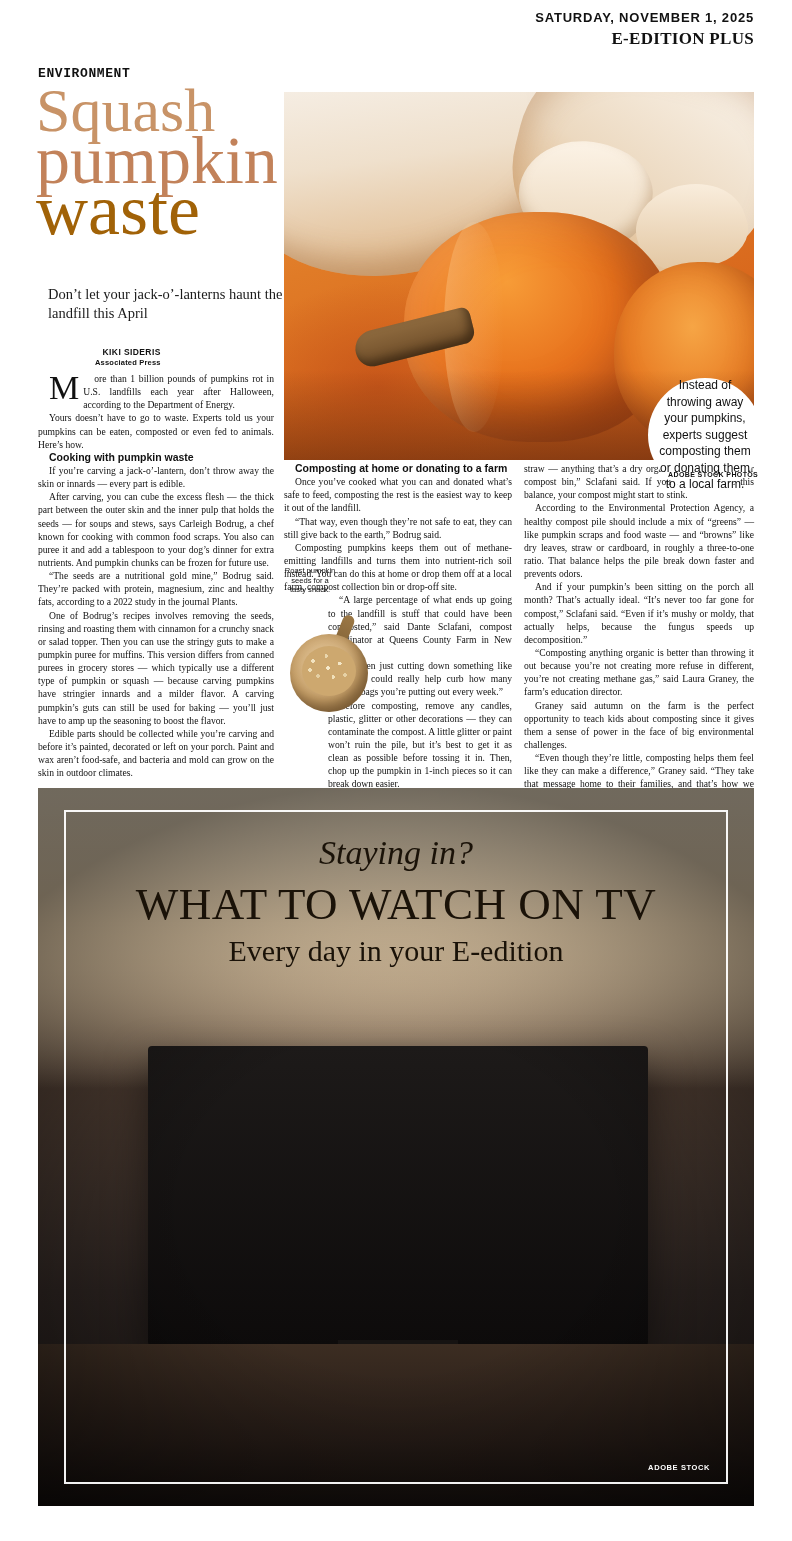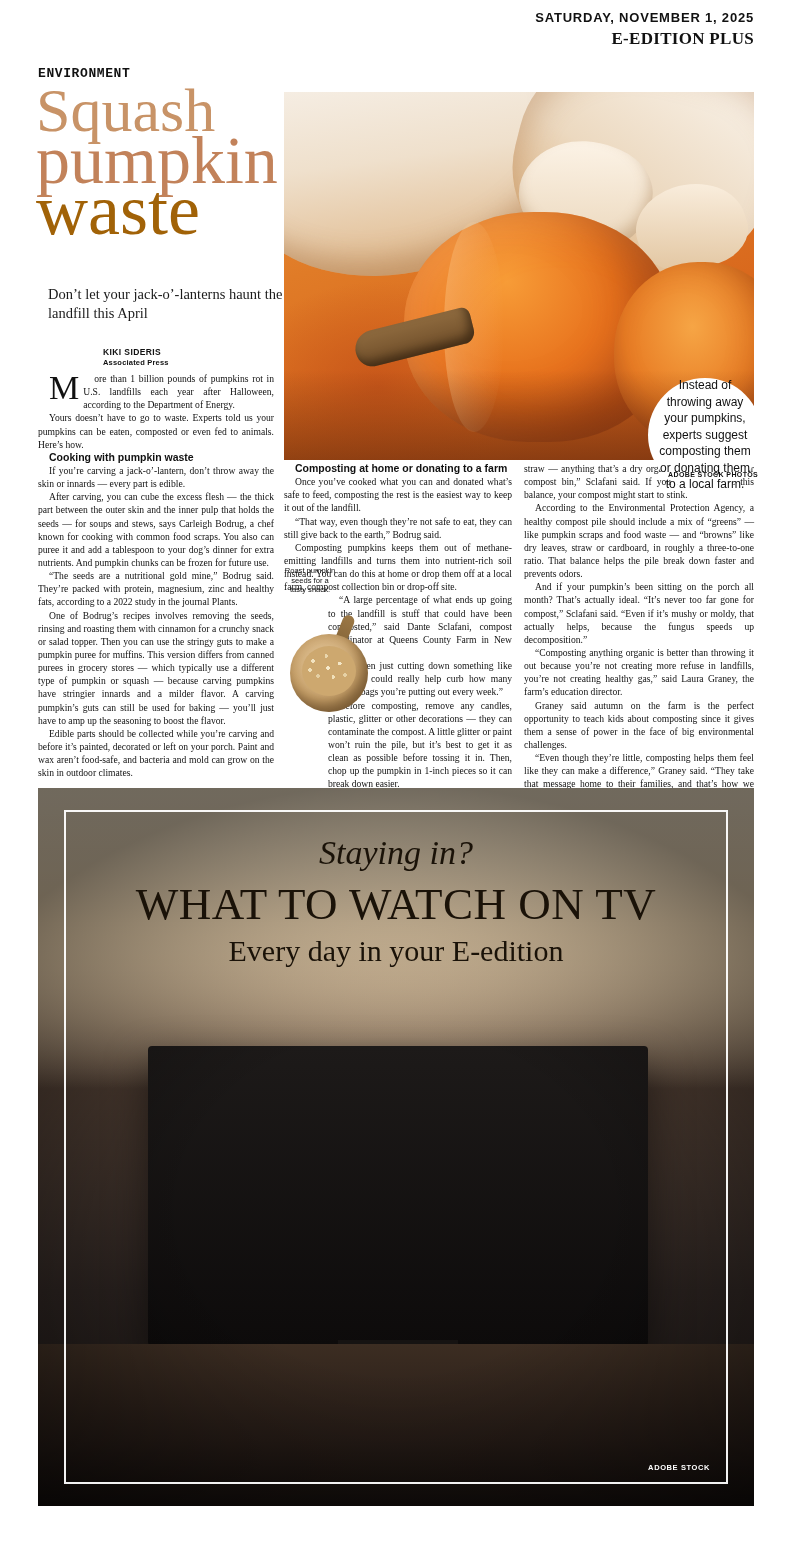--- a/index.html
+++ b/index.html
@@ -72,22 +72,22 @@
     top: 285px; left: 48px;
     width: 236px;
     font-family: "Liberation Serif", serif;
     font-size: 14.5px;
     line-height: 1.32;
     color: #1a1a1a;
   }
 
   .byline {
     position: absolute;
-    top: 347px; left: 103px;
-    text-align: left;
+    top: 347px; left: 95px;
+    text-align: right;
     font-family: "Liberation Sans", sans-serif;
     line-height: 1.25;
   }
   .byline .name { font-size: 8.5px; font-weight: bold; letter-spacing: .4px;}
   .byline .org  { font-size: 7.5px; font-weight: bold; letter-spacing: .2px;}
 
   
   .photo {
     position: absolute;
     top: 92px; left: 284px;
@@ -401,21 +401,21 @@
   <p style="margin-left:44px;">“A large percentage of what ends up going to the landfill is stuff that could have been composted,” said Dante Sclafani, compost coordinator at Queens County Farm in New York.</p>
   <p style="margin-left:44px;">“So even just cutting down something like pumpkins could really help curb how many garbage bags you’re putting out every week.”</p>
   <p style="margin-left:44px;">Before composting, remove any candles, plastic, glitter or other decorations — they can contaminate the compost. A little glitter or paint won’t ruin the pile, but it’s best to get it as clean as possible before tossing it in. Then, chop up the pumpkin in 1-inch pieces so it can break down easier.</p>
   <p>“Pumpkins are full of water, so it’s important to maintain a good balance of dried leaves, wood chips, sawdust, shredded newspaper, cardboard,</p>
 </div>
 
 <div class="col" id="col3">
   <p class="noindent">straw — anything that’s a dry organic material — in your compost bin,” Sclafani said. If you don’t maintain this balance, your compost might start to stink.</p>
   <p>According to the Environmental Protection Agency, a healthy compost pile should include a mix of “greens” — like pumpkin scraps and food waste — and “browns” like dry leaves, straw or cardboard, in roughly a three-to-one ratio. That balance helps the pile break down faster and prevents odors.</p>
   <p>And if your pumpkin’s been sitting on the porch all month? That’s actually ideal. “It’s never too far gone for compost,” Sclafani said. “Even if it’s mushy or moldy, that actually helps, because the fungus speeds up decomposition.”</p>
-  <p>“Composting anything organic is better than throwing it out because you’re not creating more refuse in landfills, you’re not creating healthy gas,” said Laura Graney, the farm’s education director.</p>
+  <p>“Composting anything organic is better than throwing it out because you’re not creating more refuse in different, you’re not creating methane gas,” said Laura Graney, the farm’s education director.</p>
   <p>Graney said autumn on the farm is the perfect opportunity to teach kids about composting since it gives them a sense of power in the face of big environmental challenges.</p>
   <p>“Even though they’re little, composting helps them feel like they can make a difference,” Graney said. “They take that message home to their families, and that’s how we spread the word.”</p>
 </div>
 
 <div class="promo">
   <div class="warm"></div>
   <div class="tv"></div>
   <div class="tv-stand"></div>
   <div class="table"></div>
 

